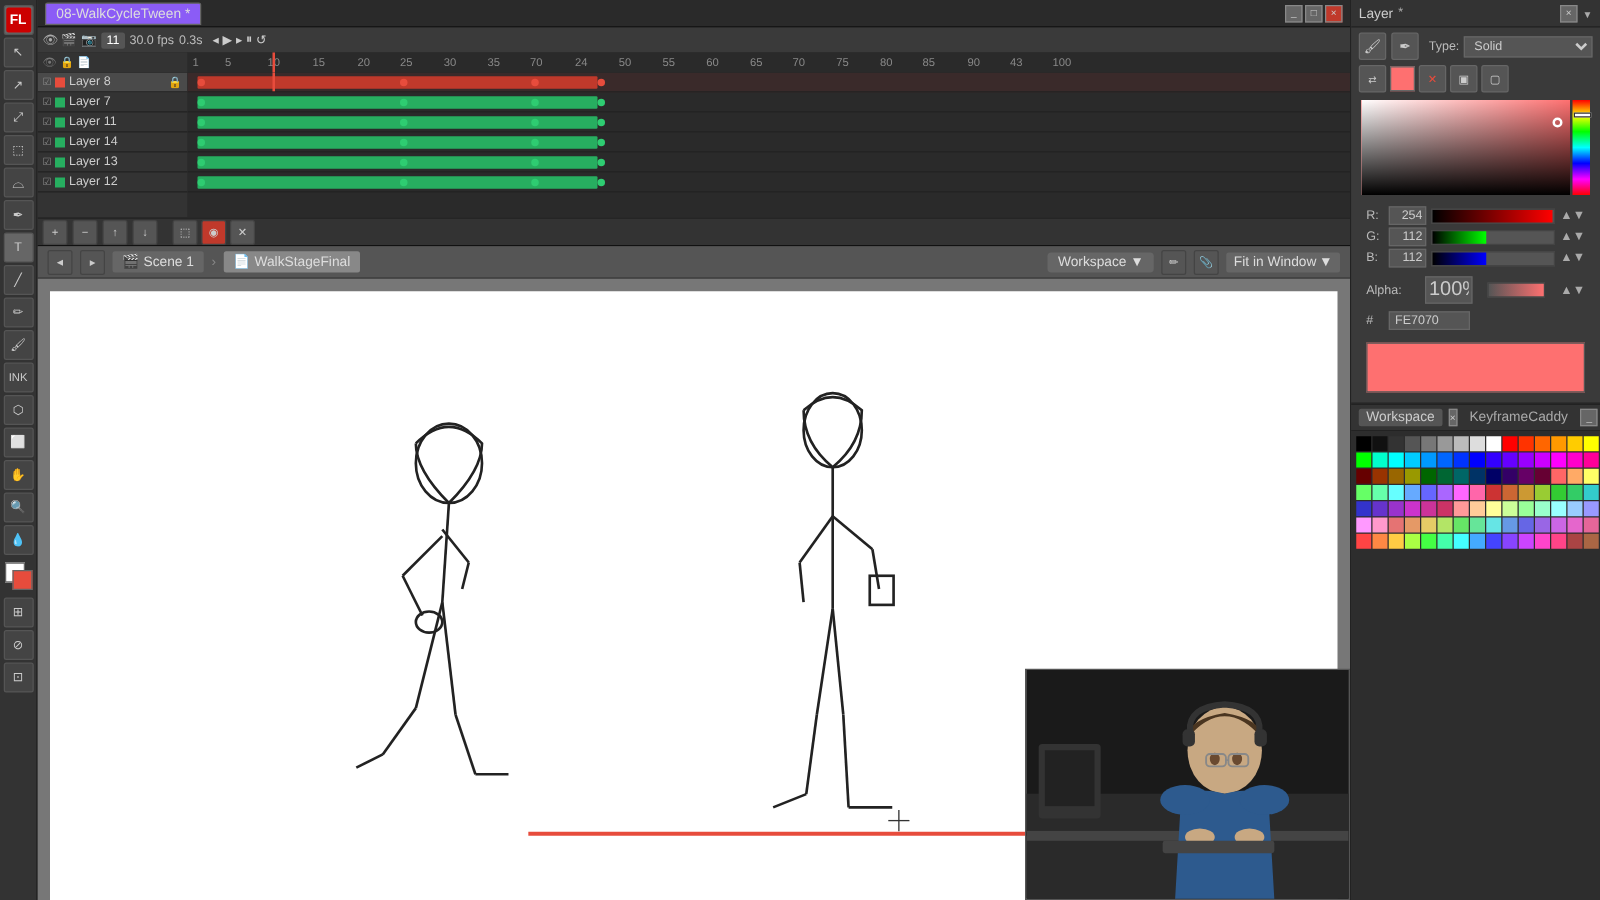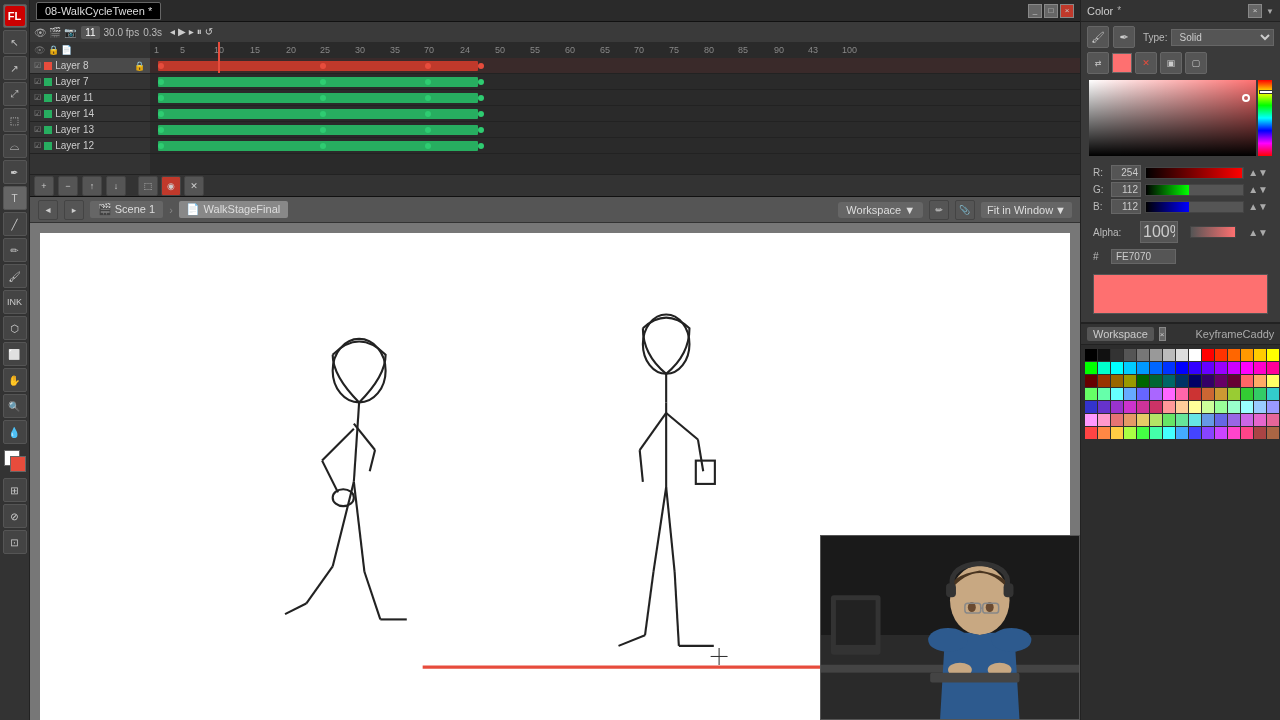--- a/index.html
+++ b/index.html
@@ -55,21 +55,21 @@
       height: 22px;
       background: #2a2a2a;
       display: flex;
       align-items: center;
       padding: 0 6px;
       gap: 8px;
       border-bottom: 1px solid #111;
       flex-shrink: 0;
     }
     #title-bar .tab {
-      background: #000000;
+      background: #8b5cf6;
       color: #ddd;
       padding: 2px 8px;
       border-radius: 2px 2px 0 0;
       font-size: 11px;
       border: 1px solid #666;
     }
     #title-bar .window-controls {
       margin-left: auto;
       display: flex;
       gap: 2px;
@@ -489,21 +489,20 @@
     #swatches-header .tab-active {
       background: #555;
       padding: 1px 6px;
       border-radius: 2px;
       cursor: pointer;
     }
     #swatches-header .tab-inactive {
       padding: 1px 6px;
       cursor: pointer;
       color: #aaa;
-      margin-left: 20px;
     }
     #swatches-grid {
       flex: 1;
       overflow: hidden;
       padding: 4px;
       background: #2d2d2d;
     }
     .swatch-row {
       display: flex;
       gap: 1px;
@@ -860,21 +859,21 @@
         </svg>
       </div>
     </div>
   </div>
 </div>
 
 <div id="right-panels">
 
   <div id="color-panel">
     <div id="color-panel-header">
-      <span>Color</span>
+      <span>Layer</span>
       <span style="color:#aaa;font-size:10px;">*</span>
       <div class="win-btn" style="margin-left:auto;">×</div>
       <div style="width:8px;height:8px;font-size:8px;cursor:pointer;color:#aaa;">▼</div>
     </div>
 
     <div id="color-panel-tools">
 
       <div id="color-tools-row1">
         <div class="color-tool-btn">🖌</div>
         <div class="color-tool-btn">✒</div>

